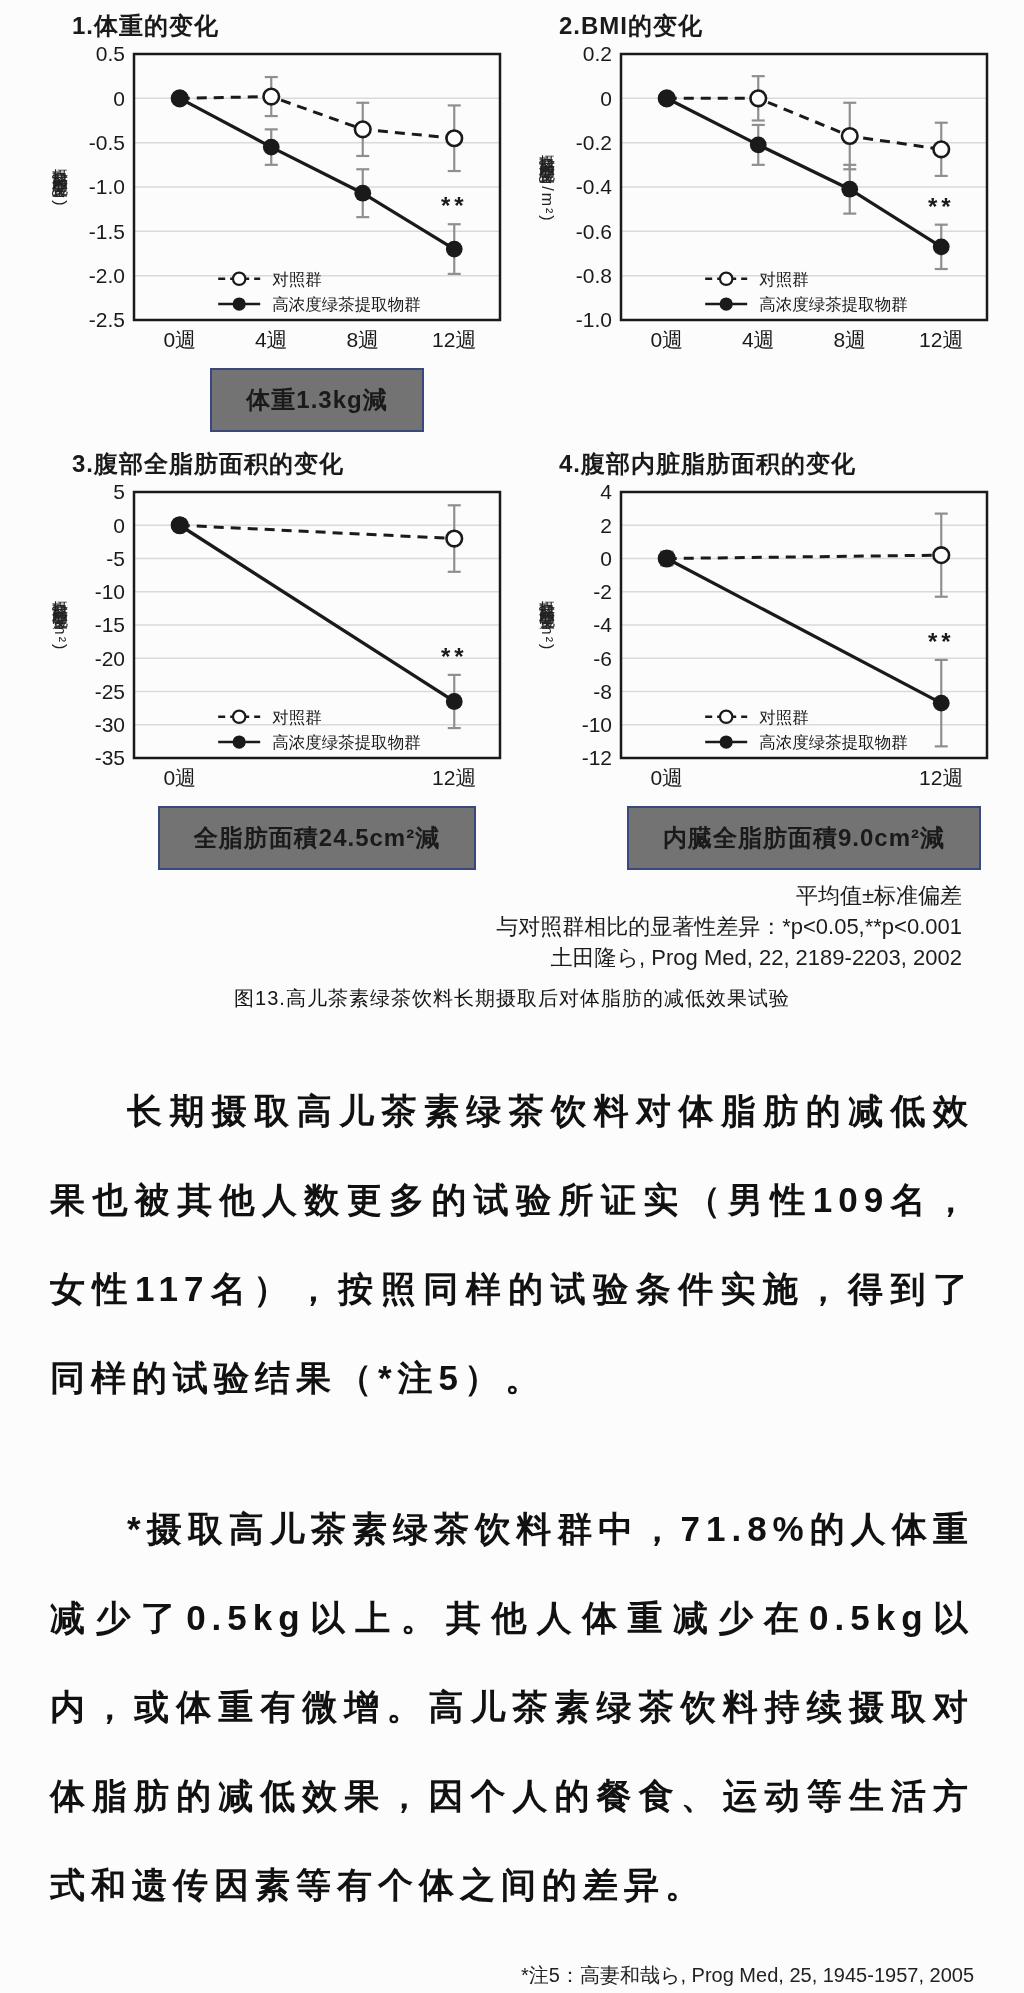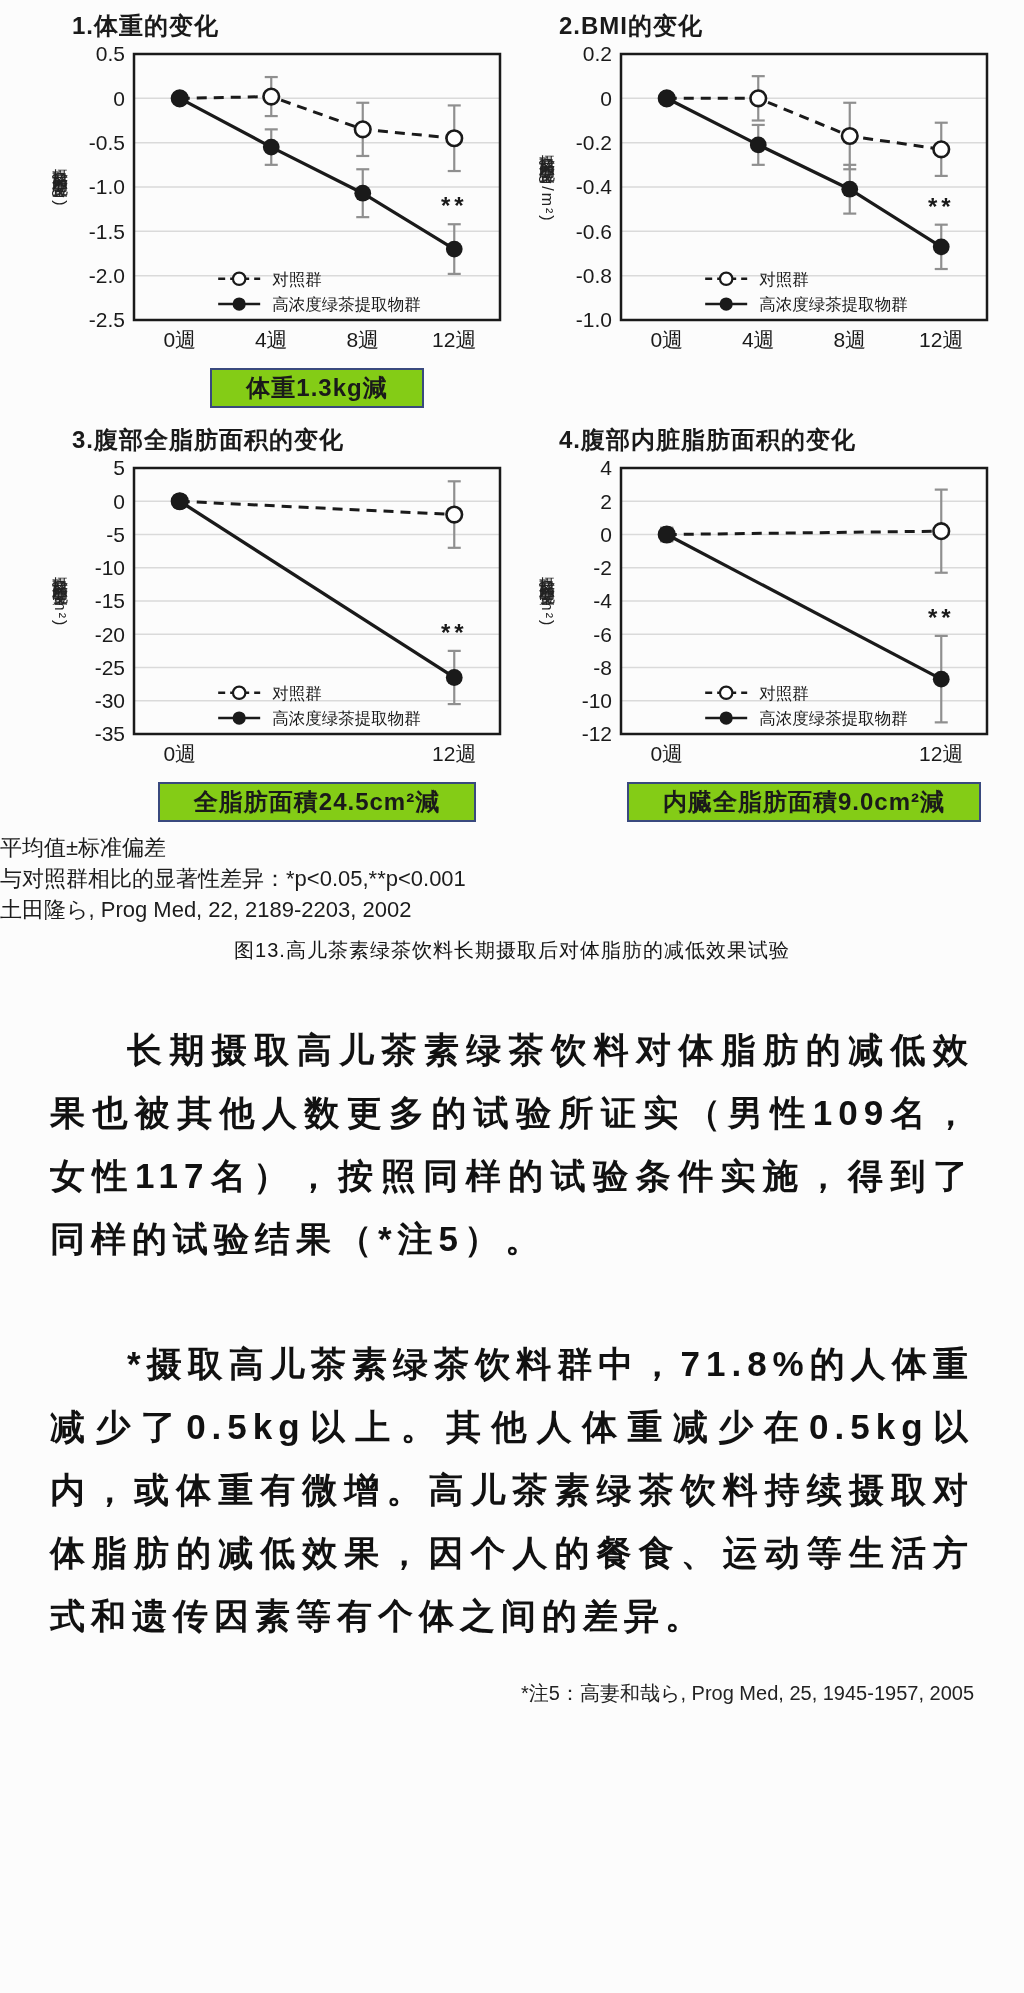--- a/index.html
+++ b/index.html
@@ -22,38 +22,38 @@
   }
   .chart-row { display:flex; align-items:flex-start; }
   .y-title {
     writing-mode:vertical-rl; text-orientation:mixed;
     font-size:16px; width:32px; height:276px;
     text-align:center; letter-spacing:2px; color:#222;
   }
   .plot-svg { display:block; }
   .box-row { margin-left:96px; width:366px; display:flex; justify-content:center; }
   .summary-box {
-    border:2.5px solid #39497e; background:#84cc16;
+    border:2.5px solid #39497e; background:#737373;
     font-size:24px; font-weight:700; letter-spacing:1px;
-    padding:2px 34px; margin-top:8px; white-space:nowrap;
+    padding:14px 34px; margin-top:8px; white-space:nowrap;
   }
   
   .notes {
     margin-top:10px; padding-right:62px;
-    font-size:22px; line-height:31px; color:#1c1c1c;
+    text-align:right; font-size:22px; line-height:31px; color:#1c1c1c;
   }
   .fig-caption {
     margin-top:12px; text-align:center;
     font-size:20px; font-weight:500; letter-spacing:1px; color:#151515;
   }
   
   .body-text { padding:0 50px; }
   .body-text p {
     font-size:35px; font-weight:600; color:#111;
-    line-height:63px; letter-spacing:6px;
+    line-height:89px; letter-spacing:6px;
     text-align:justify; text-indent:2.2em;
   }
   .body-text .p1 { margin-top:54px; }
   .body-text .p2 { margin-top:62px; }
   .body-text .p3 { margin-top:0; }
   .citations {
     margin-top:30px; padding-right:50px;
     text-align:right; font-size:20px; line-height:32px; color:#222;
   }
 </style>

